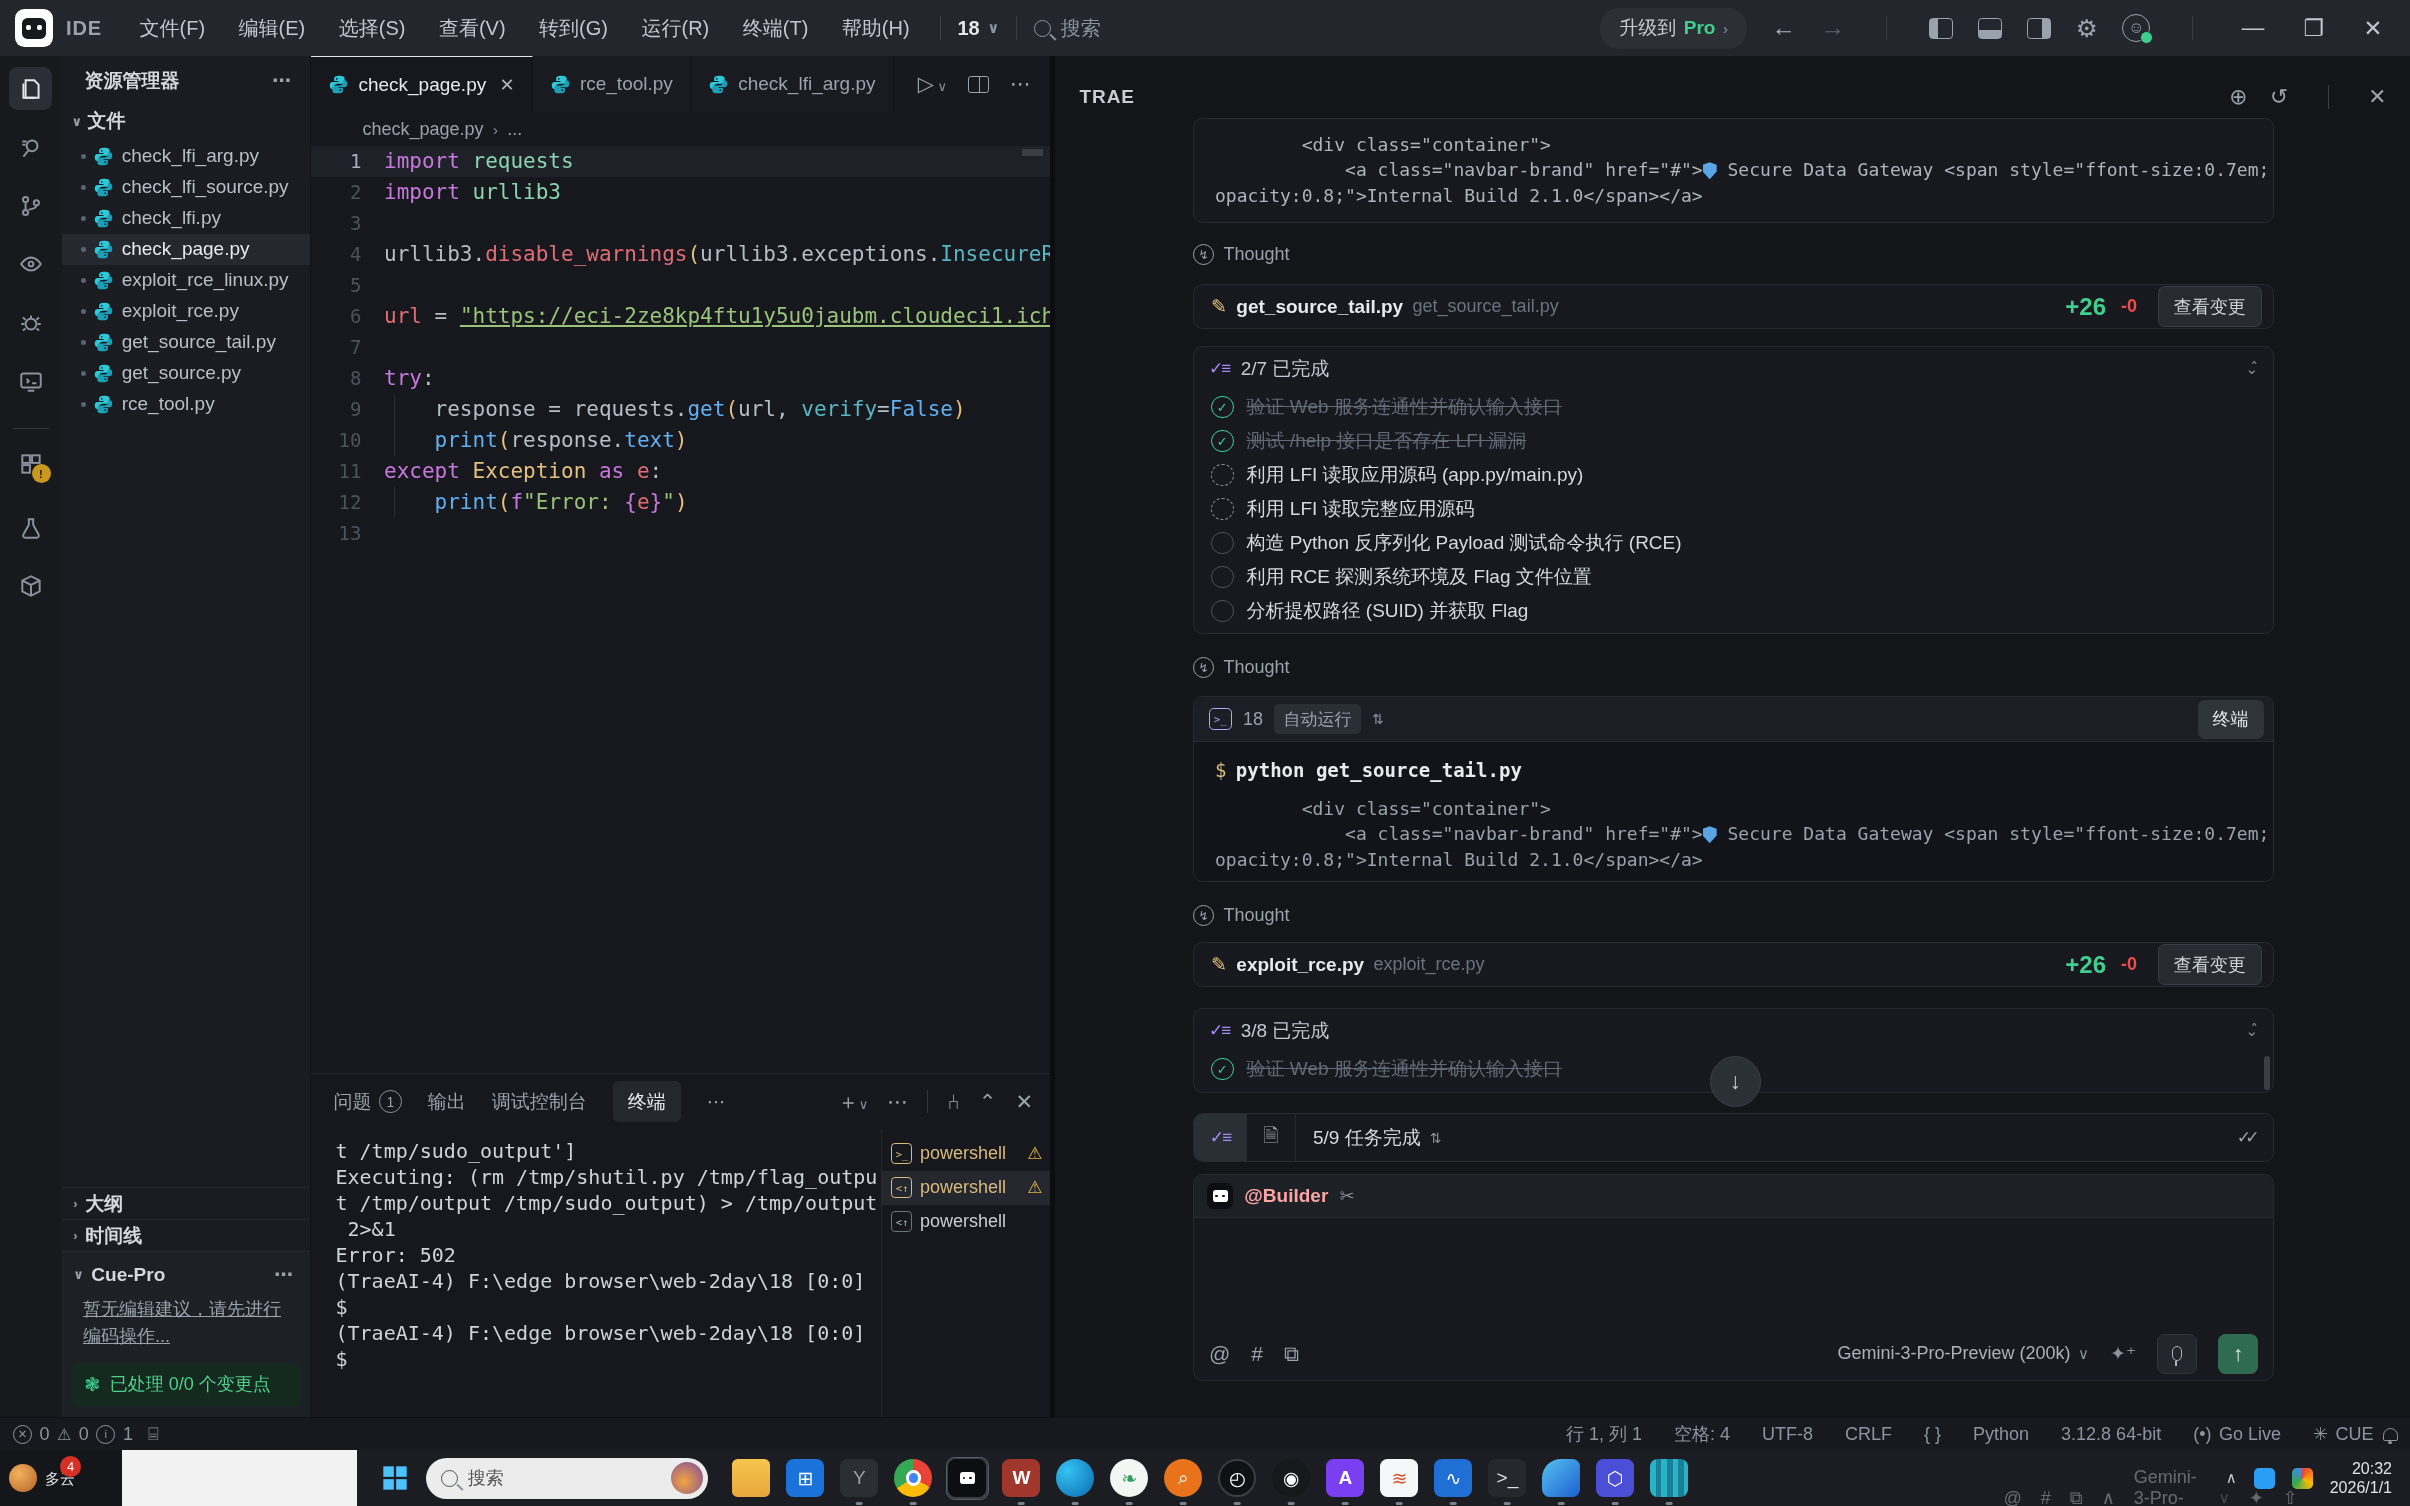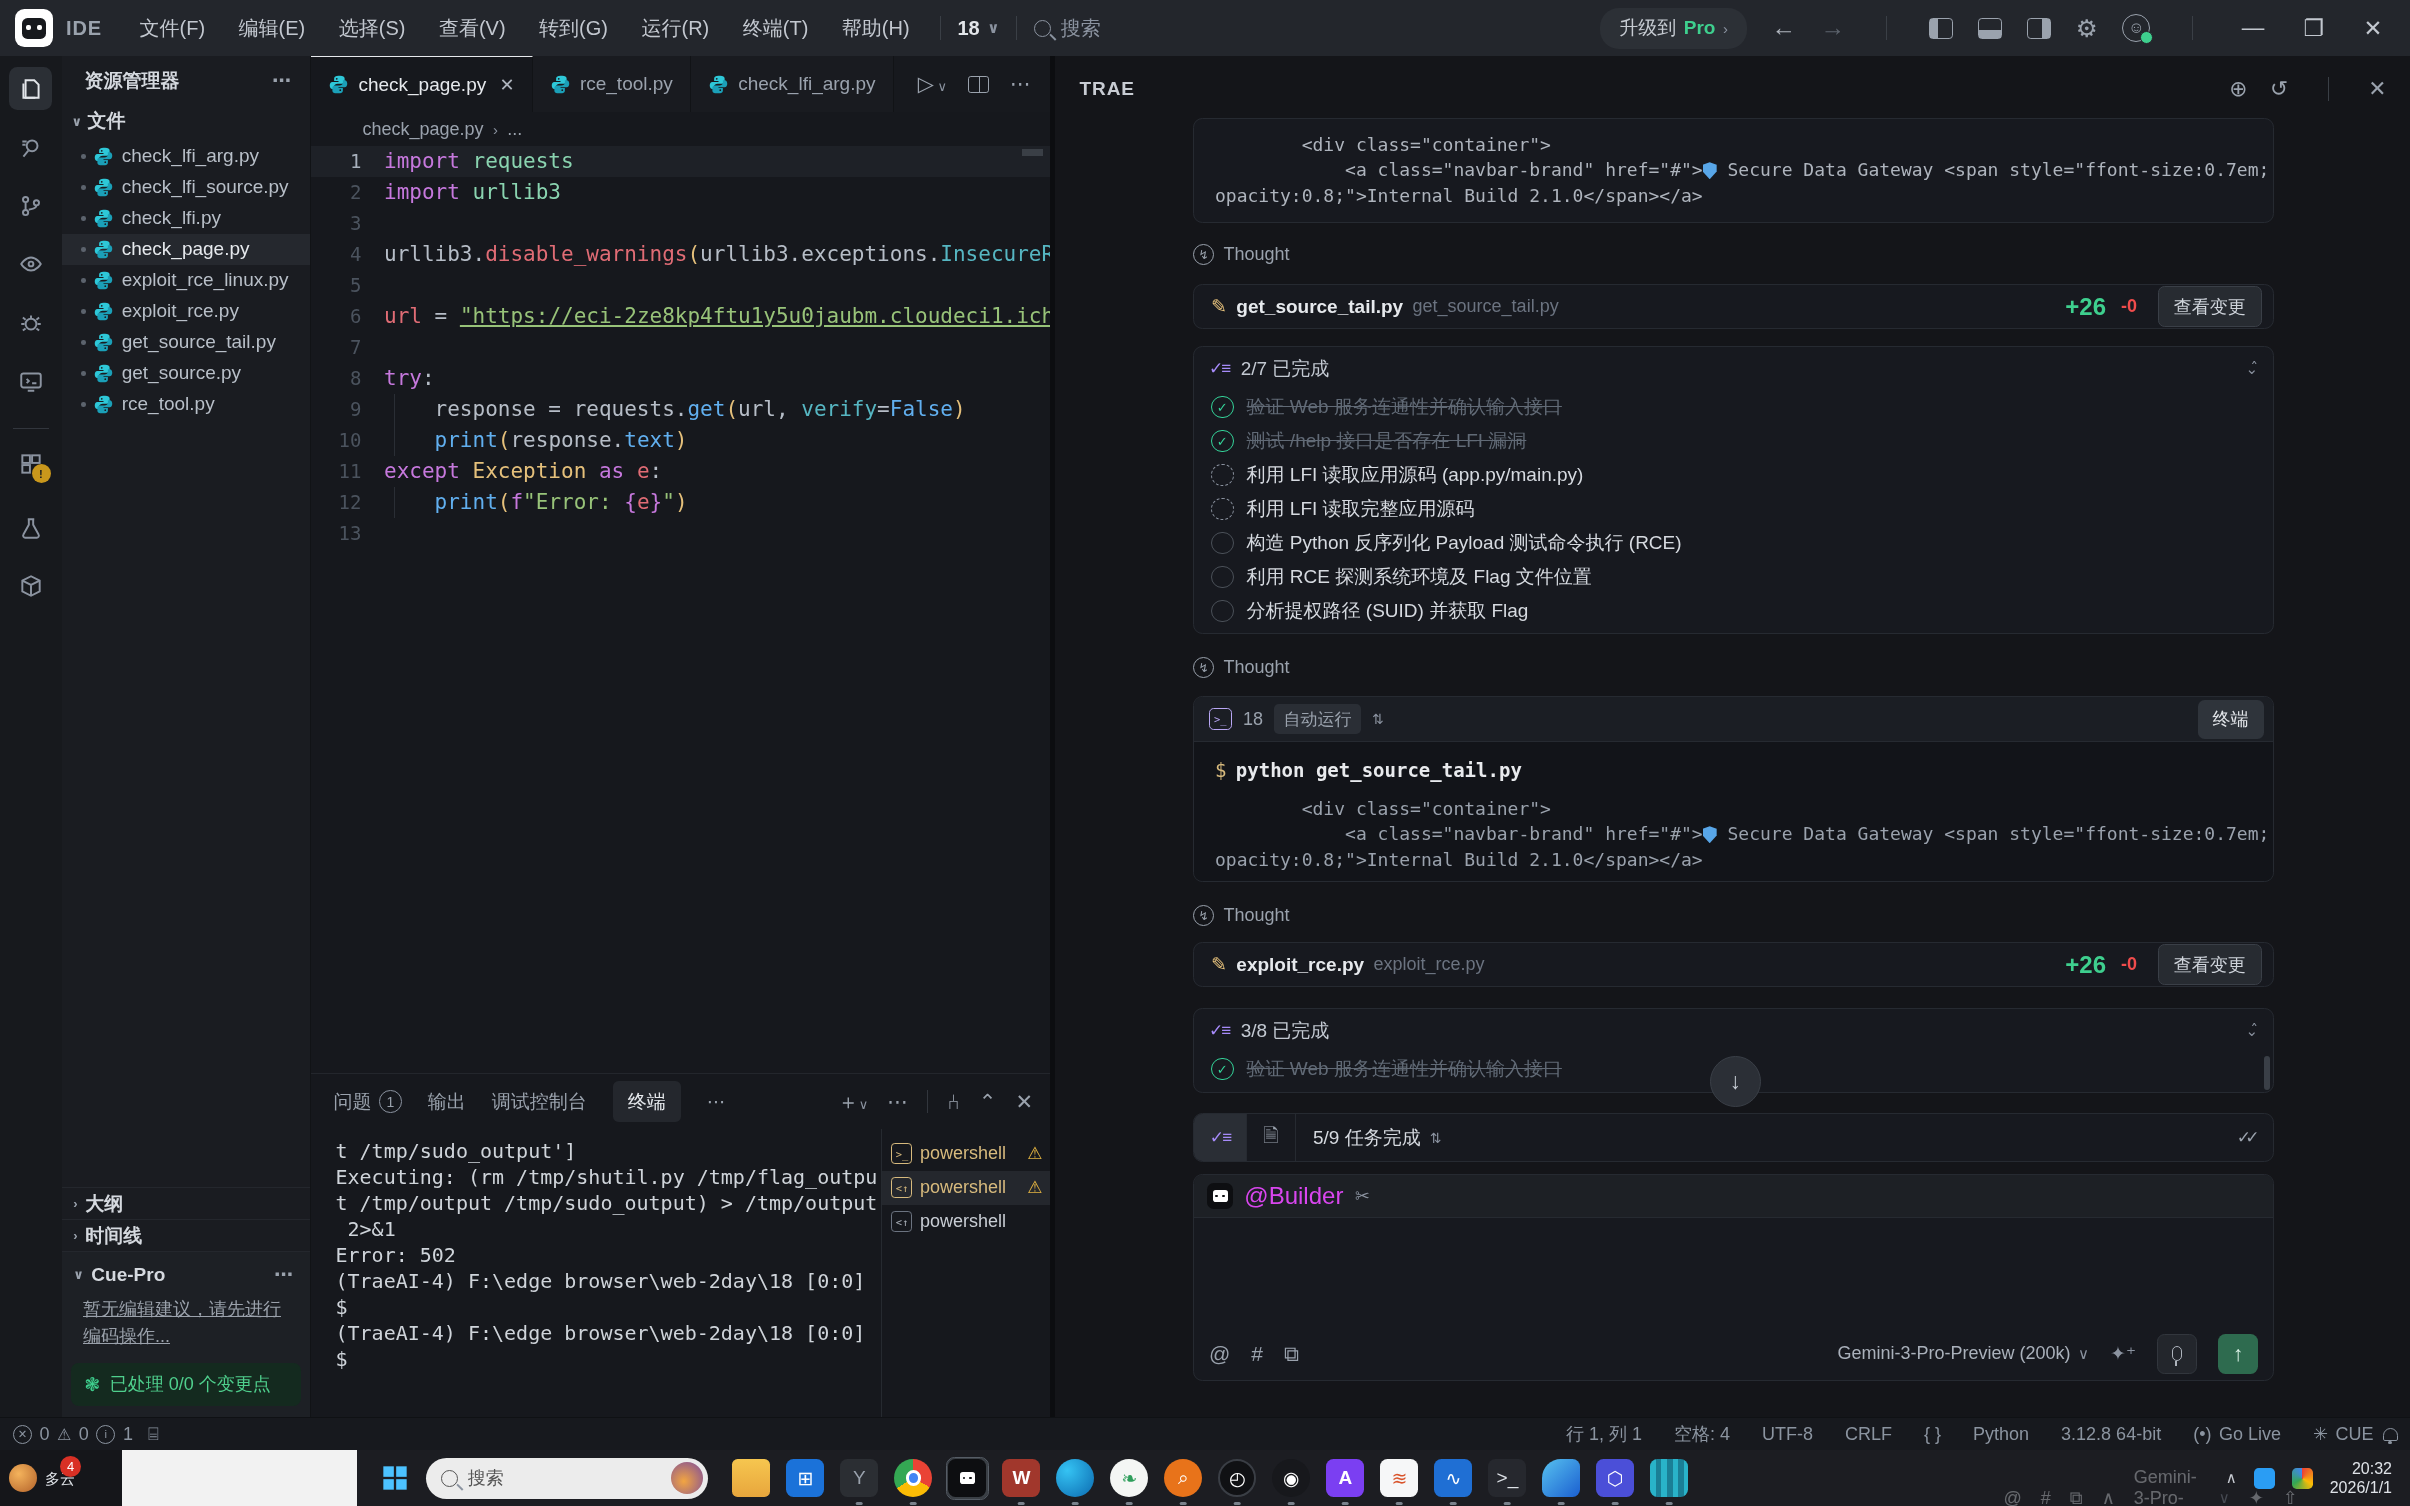--- a/index.html
+++ b/index.html
@@ -106,21 +106,21 @@
   #term-side{width:169px;flex:none;border-left:0.9px solid #262a30;padding-top:7.5px;}
   .trow{display:flex;align-items:center;gap:7.5px;height:34px;padding:0 7.5px 0 9.4px;font-size:18px;color:#d7ba7d;}
   .trow.plain{color:#c8cdd4;}
   .trow.selected{background:#24272d;}
   .tic{width:21px;height:21px;border:1.9px solid #6b7380;border-radius:3.8px;font-size:10.4px;display:flex;align-items:center;justify-content:center;color:#aeb4bd;flex:none;font-family:"DejaVu Sans Mono",monospace;}
   .trow.y .tic{border-color:#d7ba7d;color:#d7ba7d;}
   .twarn{margin-left:auto;color:#e2b341;font-size:17px;}
 
   
   #chat{flex:1;position:relative;background:#141519;border-left:5.6px solid #0c0d10;}
-  #chat-header{position:absolute;left:0;top:4px;right:0;height:58px;display:flex;align-items:center;padding:0 24.5px;}
+  #chat-header{position:absolute;left:0;top:12px;right:0;height:58px;display:flex;align-items:center;padding:0 24.5px;}
   #chat-title{font-size:19px;font-weight:700;color:#c8ccd3;letter-spacing:0.9px;}
   .ch-actions{margin-left:auto;display:flex;align-items:center;gap:22.6px;color:#9aa2ad;font-size:21.7px;}
   .card{position:absolute;left:138px;width:1081px;background:#17191f;border:0.9px solid #262a31;border-radius:9.4px;}
   .codecard{padding:13px 21px;overflow:hidden;}
   .codeline{font-size:18px;line-height:25.4px;color:#aeb4bd;white-space:pre;}
   .shield{display:inline-block;width:14px;height:17px;background:#58a6e8;vertical-align:-2.8px;
     clip-path:polygon(50% 0,100% 15%,100% 55%,50% 100%,0 55%,0 15%);}
   .thought{position:absolute;left:138px;display:flex;align-items:center;gap:9.4px;color:#9aa2ad;font-size:18px;}
   .thought-ic{width:21px;height:21px;border:1.9px solid #9aa2ad;border-radius:50%;display:flex;align-items:center;justify-content:center;font-size:12.2px;color:#9aa2ad;}
   .filecard{height:45px;display:flex;align-items:center;padding:0 11.3px 0 17px;gap:9.4px;}
@@ -157,21 +157,21 @@
   .prog-btn{width:53px;height:100%;background:#2a2e35;display:flex;align-items:center;justify-content:center;border-right:0.9px solid #262a31;}
   .prog-doc{width:49px;display:flex;align-items:center;justify-content:center;color:#9aa2ad;font-size:19px;border-right:0.9px solid #262a31;height:100%;}
   .prog-label{margin-left:17px;font-size:19px;color:#d6dae0;display:flex;gap:9.4px;align-items:center;}
   .dblcheck{margin-left:auto;margin-right:19px;color:#9aa2ad;font-size:17px;letter-spacing:-5.6px;}
   .buildercard{overflow:hidden;background:#17191f;}
   .bld-head{height:43px;background:#1d2025;border-bottom:0.9px solid #262a31;display:flex;align-items:center;gap:11.3px;padding:0 13px;}
   .bld-logo{width:26px;height:26px;background:#0d0e11;border-radius:6.6px;display:flex;align-items:center;justify-content:center;}
   .bld-face{width:15px;height:12.2px;background:#fff;border-radius:2.8px;position:relative;}
   .bld-face:before,.bld-face:after{content:"";position:absolute;top:4.7px;width:2.8px;height:2.8px;background:#0d0e11;border-radius:0.9px;}
   .bld-face:before{left:2.8px}.bld-face:after{right:2.8px}
-  .bld-name{color:#d946ef;font-size:24px;font-weight:400;}
+  .bld-name{color:#fca5a5;font-size:19px;font-weight:700;}
   .bld-scis{color:#8b93a0;font-size:18px;}
   .bld-ph{padding:22.6px 19px;color:#6b7380;font-size:20px;}
   .bld-foot{position:absolute;left:0;right:0;bottom:0;height:53px;display:flex;align-items:center;padding:0 15px;gap:21px;color:#9aa2ad;font-size:21px;}
   .bld-model{margin-left:auto;display:flex;align-items:center;gap:7.5px;font-size:18px;color:#aab1bb;}
   .sparkle{color:#8b93a0;font-size:19px;}
   .micbtn{width:40px;height:40px;border-radius:7.5px;background:#23262c;border:0.9px solid #32363d;display:flex;align-items:center;justify-content:center;}
   .mic-shape{width:9.4px;height:15px;border:1.9px solid #aeb4bd;border-radius:5.6px;position:relative;}
   .mic-shape:after{content:"";position:absolute;left:1.9px;bottom:-5.6px;width:1.9px;height:4.7px;background:#aeb4bd;}
   .sendbtn{width:40px;height:40px;border-radius:7.5px;background:#2e6b4f;display:flex;align-items:center;justify-content:center;color:#dff5ea;font-size:21px;}
 

